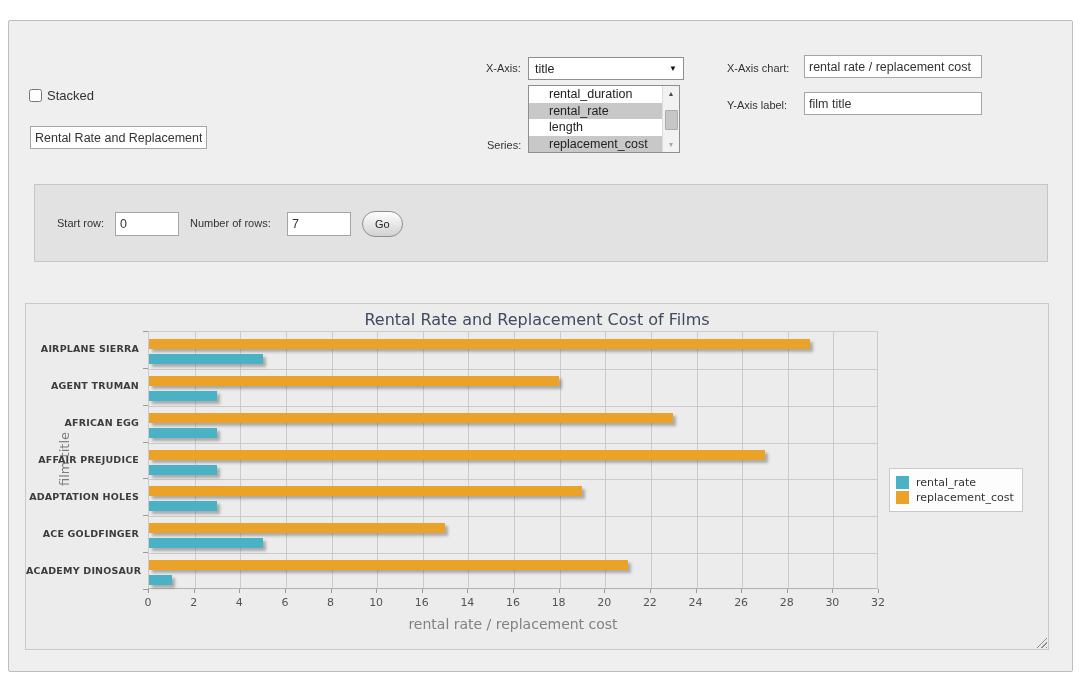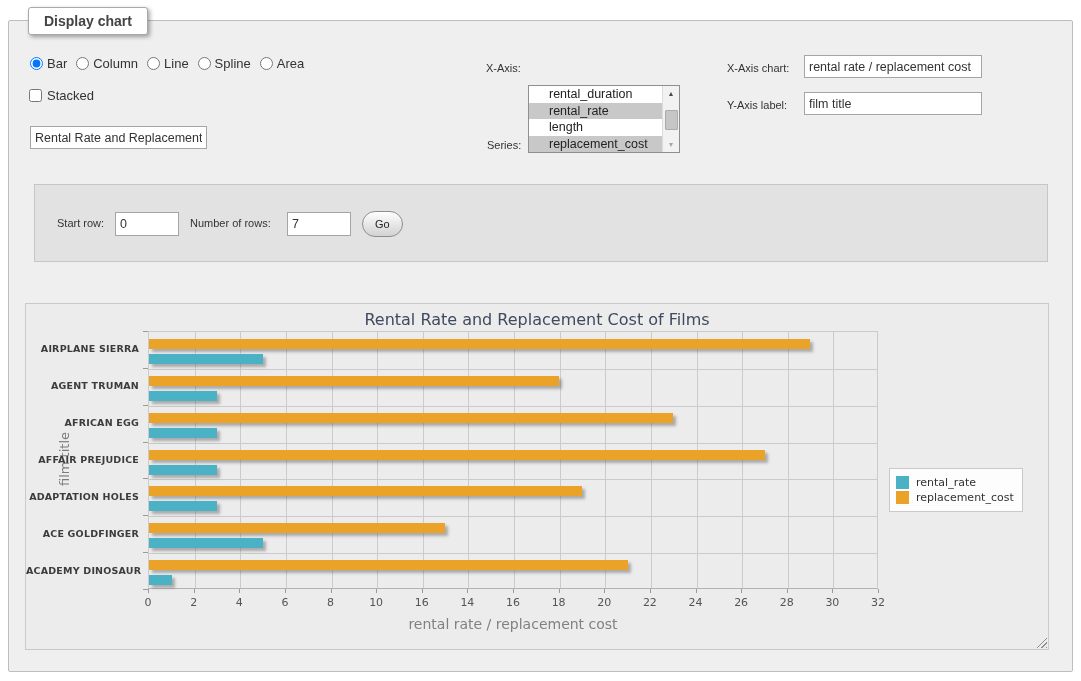--- a/index.html
+++ b/index.html
@@ -88,53 +88,34 @@
   .legend-text { font-family: "DejaVu Sans", sans-serif; font-size: 11px; color: #333; white-space: nowrap; }
   .resize-grip { position: absolute; right: 1px; bottom: 1px; width: 13px; height: 13px;
              background: repeating-linear-gradient(135deg, transparent 0 2px, #8f8f8f 2px 3px);
              clip-path: polygon(100% 0, 100% 100%, 0 100%); cursor: nwse-resize; }
 </style>
 </head>
 <body>
 
 <div class="page">
   <div class="fieldset"></div>
-  <div class="fieldset-legend">Display chart</div>
-
-  <div class="radio-row">
-    <label>
-      <input type="radio" name="chartType" checked="" style="">
-      <span>Bar</span>
-    </label>
-    <label>
-      <input type="radio" name="chartType" style="">
-      <span>Column</span>
-    </label>
-    <label>
-      <input type="radio" name="chartType" style="">
-      <span>Line</span>
-    </label>
-    <label>
-      <input type="radio" name="chartType" style="">
-      <span>Spline</span>
-    </label>
-    <label>
-      <input type="radio" name="chartType" style="">
-      <span>Area</span>
-    </label>
-  </div>
+
 
   <label class="check-row">
     <input type="checkbox" style="">
     <span>Stacked</span>
   </label>
 
   <input type="text" class="title-input" value="Rental Rate and Replacement Cost of Films" style="">
 
   <span class="ctl-label" style="left:486px; top:62px;">X-Axis:</span>
+  <div class="fake-select">
+    <span>title</span>
+    <span class="caret">▼</span>
+  </div>
 
   <span class="ctl-label" style="left:487px; top:139px;">Series:</span>
   <div class="listbox">
     <div class="series-options">
         <div class="series-option">rental_duration</div>
         <div class="series-option selected">rental_rate</div>
         <div class="series-option">length</div>
         <div class="series-option selected">replacement_cost</div>
       </div>
     <div class="scrollbar">

